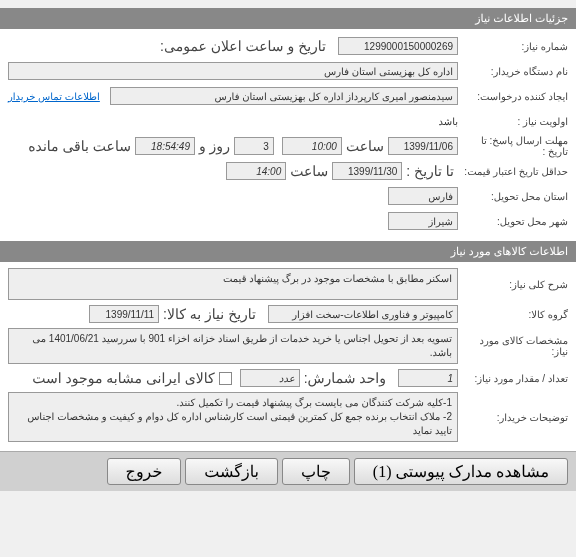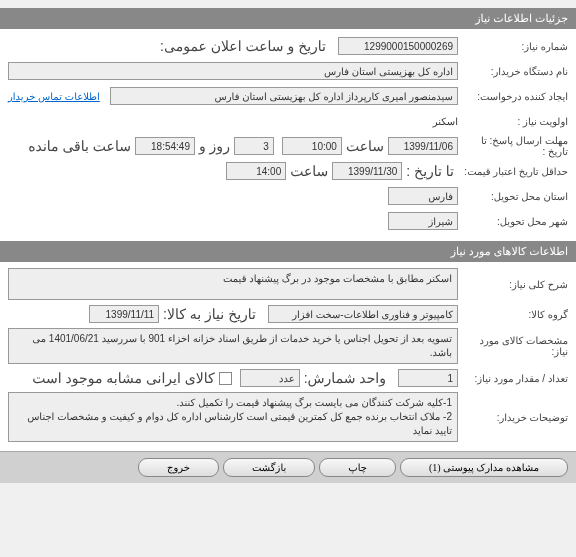--- a/index.html
+++ b/index.html
@@ -6,29 +6,29 @@
 body { font-family: Tahoma, Arial, sans-serif; font-size: 11px; background: #f0f0f0; color: #333; direction: rtl; }
 .container { width: 576px; margin: 8px auto; background: #fff; }
 .section-header { background: #888; color: #fff; padding: 4px 8px; font-size: 11px; font-weight: normal; }
 .form-area { padding: 6px 8px; }
 .row { display: flex; align-items: center; margin-bottom: 3px; min-height: 22px; }
 .label { width: 110px; text-align: right; padding-left: 6px; font-size: 10px; color: #444; flex-shrink: 0; }
 .field { background: #fff; border: 1px solid #999; padding: 2px 4px; font-size: 10px; height: 18px; line-height: 14px; }
 .field-ro { background: #eee; }
 .f-120 { width: 120px; }
 .f-90 { width: 70px; }
-.f-60 { width: 60px; }
+.f-60 { width: 60px; font-style: italic; }
 .f-40 { width: 40px; }
 .f-wide { flex: 1; }
 .ta { height: auto; min-height: 32px; padding: 3px 5px; line-height: 14px; }
 .gap { width: 8px; flex-shrink: 0; }
 .link { color: #0066cc; text-decoration: underline; cursor: pointer; font-size: 10px; margin-right: 10px; }
 .checkbox { width: 13px; height: 13px; border: 1px solid #888; background: #fff; display: inline-block; }
 .button-bar { background: #d0d0d0; padding: 6px 8px; display: flex; gap: 4px; border-top: 1px solid #aaa; }
-.btn { background: linear-gradient(#f8f8f8,#ddd); border: 1px solid #888; border-radius: 9px; padding: 3px 28px; font-size: 10px; cursor: pointer; font-family: Tahoma; }
+.btn { background: linear-gradient(#f8f8f8,#ddd); border: 1px solid #888; border-radius: 3px; padding: 3px 18px; font-size: 16px; cursor: pointer; font-family: Tahoma; }
 .inline-lbl { font-size: 14px; color: #444; padding: 0 4px; text-align: right; }
 </style>
 </head>
 <body>
 
 <div class="container">
 
   <div class="section-header">جزئیات اطلاعات نیاز</div>
 
   <div class="form-area">
@@ -46,21 +46,21 @@
     </div>
 
     <div class="row">
       <div class="label">ایجاد کننده درخواست:</div>
       <div class="field field-ro f-wide">سیدمنصور امیری کارپرداز اداره کل بهزیستی استان فارس</div>
       <span class="link">اطلاعات تماس خریدار</span>
     </div>
 
     <div class="row">
       <div class="label">اولویت نیاز :</div>
-      <div style="font-size:10px;">اسکنر</div>
+      <div style="font-size:10px;">باشد</div>
     </div>
 
     <div class="row">
       <div class="label">
         <span>مهلت ارسال پاسخ:</span>
         <span>تا تاریخ :</span>
       </div>
       <div class="field field-ro f-90">1399/11/06</div>
       <span class="inline-lbl">ساعت</span>
       <div class="field field-ro f-60">10:00</div>

